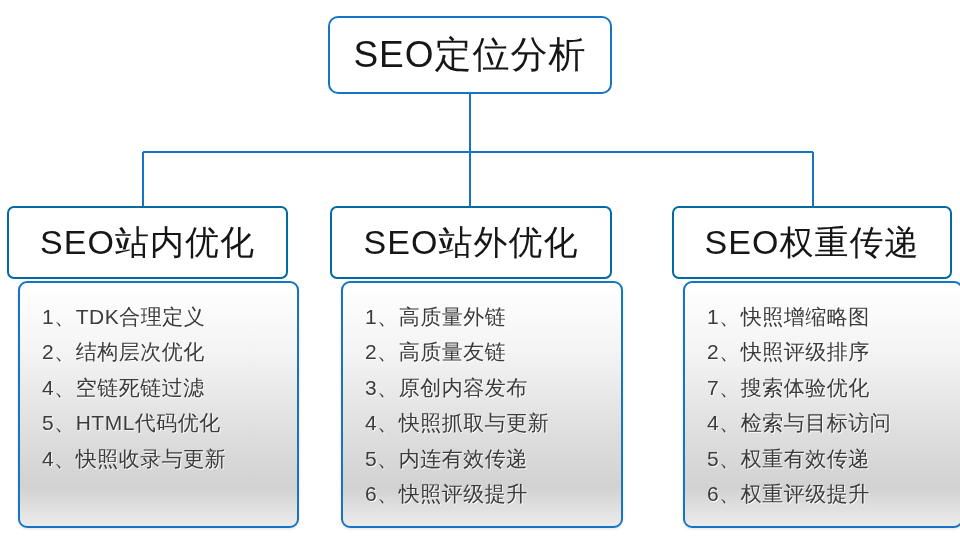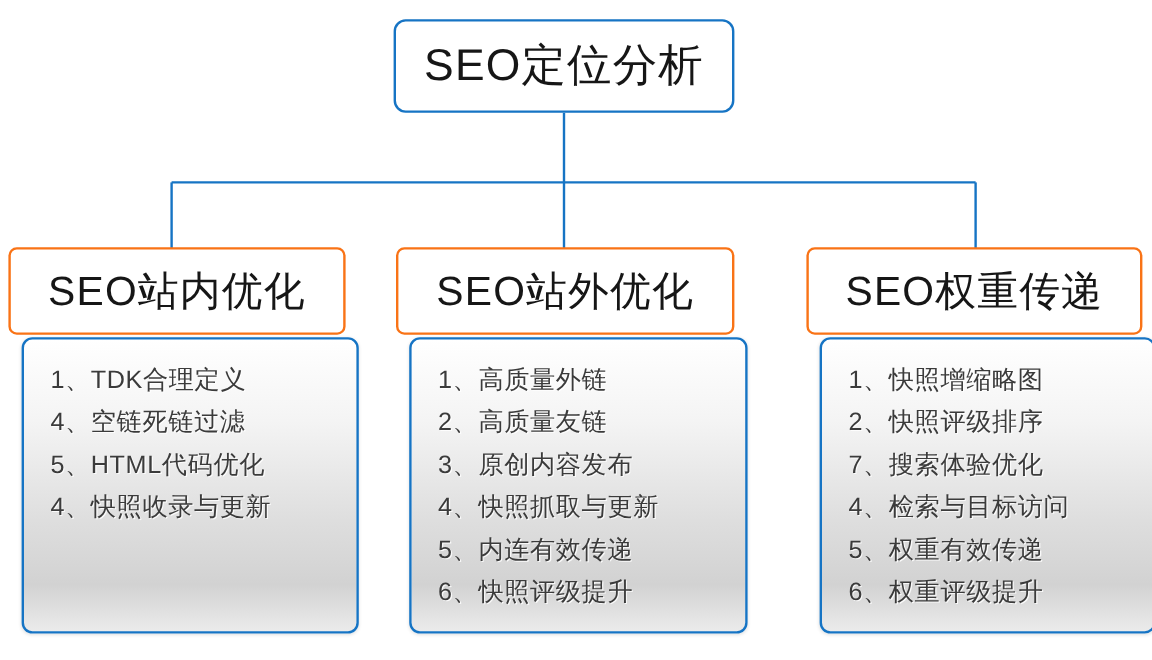--- a/index.html
+++ b/index.html
@@ -17,21 +17,21 @@
     font-size:37px;color:#161616;letter-spacing:1px;
   }
 
   .column{position:absolute;top:206px;}
   .col-onsite{left:7px;width:281px;}
   .col-offsite{left:330px;width:282px;}
   .col-weight{left:672px;width:280px;}
 
   .col-header{
     box-sizing:border-box;height:73px;width:100%;
-    border:2px solid #f97316;border-radius:7px;background:#ffffff;
+    border:2px solid #0369a1;border-radius:7px;background:#ffffff;
     display:flex;align-items:center;justify-content:center;
     font-size:34px;color:#161616;letter-spacing:1px;
   }
   .col-list{
     box-sizing:border-box;margin-top:2px;height:247px;width:100%;
     border:2px solid #1674C4;border-radius:9px;
     background:linear-gradient(180deg,#ffffff 0%,#f4f4f4 28%,#dedede 62%,#d2d2d2 84%,#ebebeb 100%);
     padding:16px 6px 0 22px;
     box-shadow:0 1px 3px rgba(0,0,0,.12);
     margin-left:11px;
@@ -54,20 +54,21 @@
     <line x1="470" y1="152" x2="470" y2="207" stroke-width="2" stroke="#1674C4"></line>
     <line x1="813" y1="152" x2="813" y2="207" stroke-width="2" stroke="#1674C4"></line>
   </svg>
 
   <div class="root-box">SEO定位分析</div>
 
   <section class="column col-onsite">
     <div class="col-header">SEO站内优化</div>
     <div class="col-list">
       <div class="list-item">1、TDK合理定义</div>
+      <div class="list-item">2、结构层次优化</div>
       <div class="list-item">4、空链死链过滤</div>
       <div class="list-item">5、HTML代码优化</div>
       <div class="list-item">4、快照收录与更新</div>
     </div>
   </section>
 
   <section class="column col-offsite">
     <div class="col-header">SEO站外优化</div>
     <div class="col-list">
       <div class="list-item">1、高质量外链</div>

